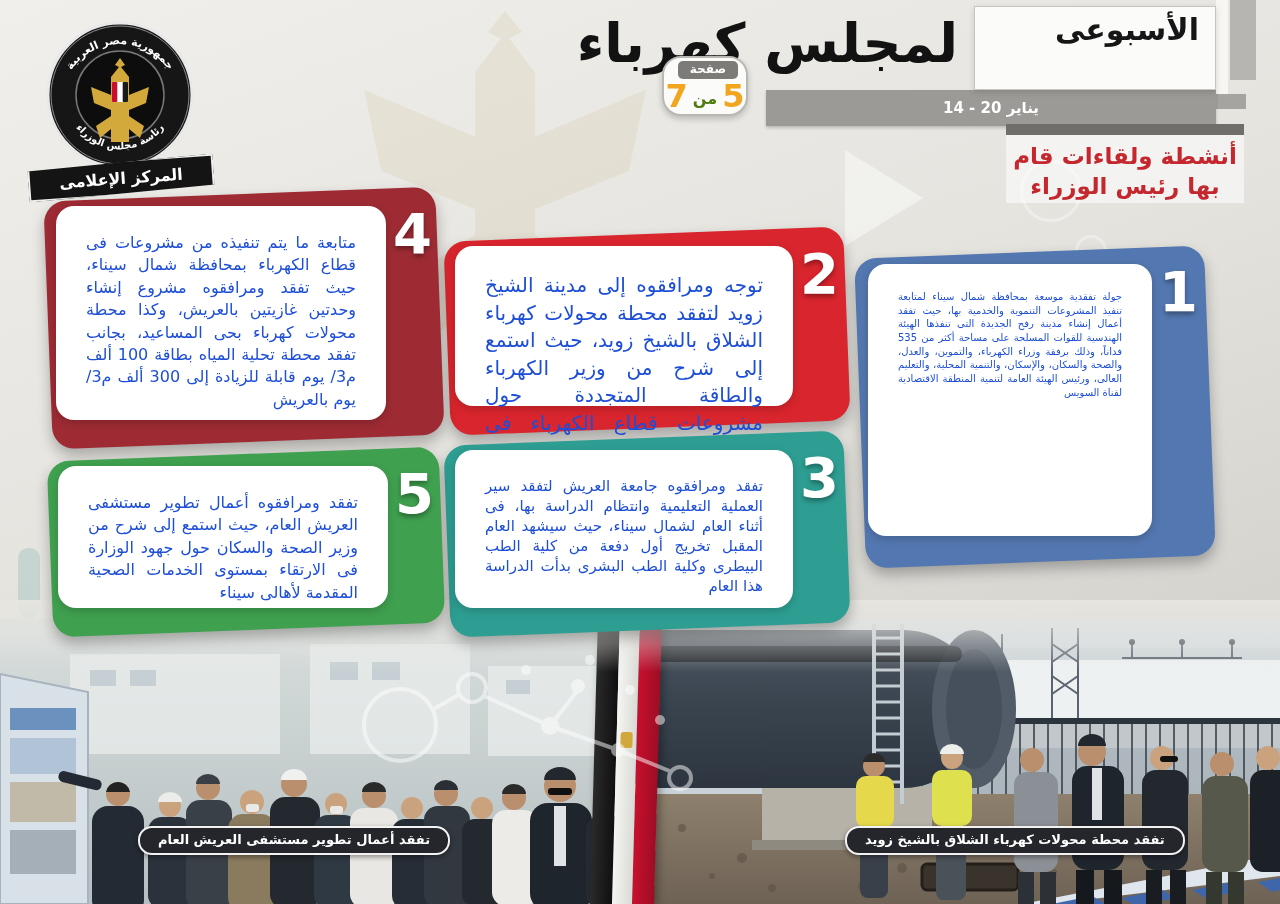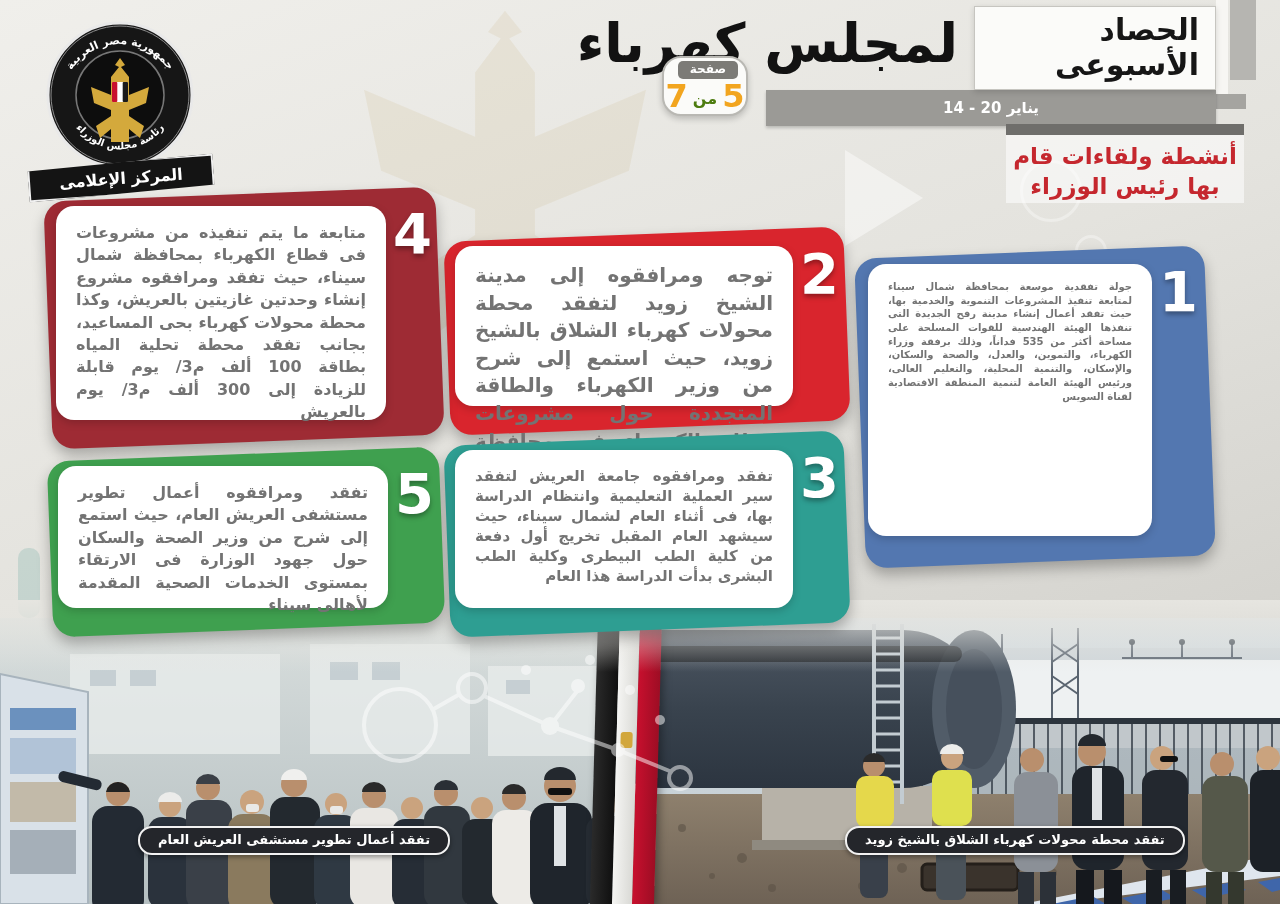--- a/index.html
+++ b/index.html
@@ -74,21 +74,21 @@
   }
   .card-box{
     position:relative;background:#fff;border-radius:18px;height:100%;box-sizing:border-box;
     padding:12px 16px;box-shadow:0 3px 8px rgba(0,0,0,.18);
   }
   .card-number{
     position:absolute;top:0;right:-46px;z-index:2;color:#fff;font-size:56px;font-weight:800;line-height:1;
     text-shadow:0 3px 5px rgba(0,0,0,.35);
   }
   .card-text{
-    margin:4px;color:#737373;font-weight:700;text-align:justify;text-align-last:right;direction:rtl;
+    margin:14px;color:#1d4ed8;font-weight:400;text-align:justify;text-align-last:right;direction:rtl;
   }
   .card1{left:868px;top:264px;width:284px;height:272px;}
   .card1 .card-text{font-size:10px;line-height:1.37;}
   .card1 .card-bg{right:-58px;bottom:-26px;}
   .card2{left:455px;top:246px;width:338px;height:160px;}
   .card2 .card-text{font-size:20px;line-height:1.38;}
   .card3{left:455px;top:450px;width:338px;height:158px;}
   .card3 .card-text{font-size:15px;line-height:1.34;}
   .card4{left:56px;top:206px;width:330px;height:214px;}
   .card4 .card-text{font-size:16px;line-height:1.4;}
@@ -133,21 +133,20 @@
   <div class="faint-ring ring2"></div>
   <div class="warm-bar wb1"></div>
   <div class="warm-bar wb2"></div>
   <div class="warm-bar wb3"></div>
   <div class="warm-bar wb4"></div>
 
   <div class="decor-strip"></div>
   <div class="decor-grayblock"></div>
   <div class="decor-step"></div>
   <div class="title-box">
-    <div class="t1">الحصاد</div>
     <div class="t2">الأسبوعى</div>
   </div>
   <div class="main-title">لمجلس كهرباء</div>
   <div class="date-bar">
     <span dir="ltr">14 - 20 يناير</span>
   </div>
   <div class="section-head">
     <div class="section-bar"></div>
     <div class="line">أنشطة ولقاءات قام</div>
     <div class="line">بها رئيس الوزراء</div>

